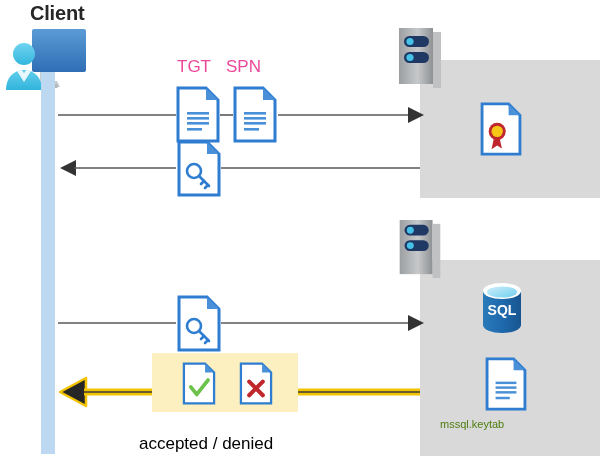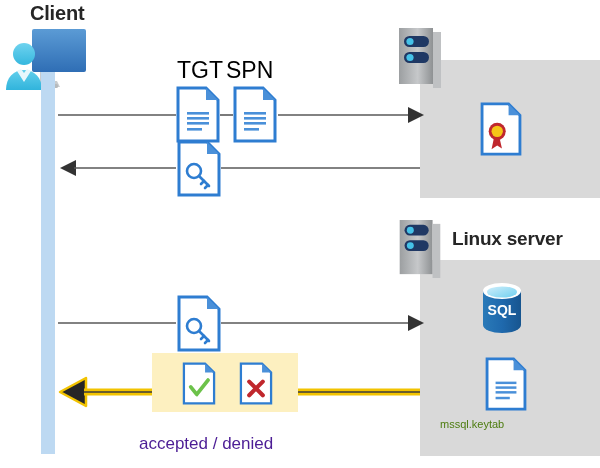--- a/index.html
+++ b/index.html
@@ -16,24 +16,24 @@
   
   .title{font-weight:bold;color:#262626;letter-spacing:-0.2px;}
   #client-title{left:30px;top:2px;font-size:20px;}
   #dc-title{left:455px;top:3px;font-size:19px;line-height:25px;width:140px;}
   #linux-title{left:452px;top:226px;font-size:19px;line-height:25px;width:148px;}
 
   
   #lifeline{left:41px;top:72px;width:14px;height:382px;background:#bdd9f2;}
 
   
-  .lbl{color:#000000;font-size:23px;}
+  .lbl{color:#ec4899;font-size:17px;}
   #tgt-label{left:177px;top:57px;}
   #spn-label{left:226px;top:57px;}
-  #accepted-denied{left:139px;top:434px;font-size:17px;color:#4c1d95;white-space:nowrap;}
+  #accepted-denied{left:139px;top:434px;font-size:17px;color:#000000;white-space:nowrap;}
   #keytab-label{left:440px;top:418px;font-size:11px;color:#4d7c0f;white-space:nowrap;}
 
   
   #wires{left:0;top:0;width:600px;height:468px;pointer-events:none;}
 
   
   #highlight{left:152px;top:353px;width:146px;height:59px;background:#fdf0c0;}
 
   
   .icon{position:absolute;}
@@ -200,21 +200,20 @@
       </linearGradient>
     </defs>
     <rect x="0" y="0" width="34" height="56" fill="url(#rackGradB)"></rect>
     <rect x="34" y="4" width="8" height="56" fill="#bfc1c3"></rect>
     <rect x="5" y="5" width="25" height="11" rx="5.5" fill="#1f3864"></rect>
     <circle cx="11" cy="10.5" r="3.6" fill="#45c2e8"></circle>
     <rect x="5" y="21" width="25" height="11" rx="5.5" fill="#1f3864"></rect>
     <circle cx="11" cy="26.5" r="3.6" fill="#45c2e8"></circle>
   </svg>
 
-  <div class="abs title" id="linux-title">Linux server</div>
 
   <svg class="icon" style="left:478px;top:280px;" width="48" height="56" viewBox="0 0 48 56">
     <defs>
       <linearGradient id="dbBody" x1="0" y1="0" x2="1" y2="0">
         <stop offset="0%" stop-color="#2a7ab8"></stop>
           <stop offset="50%" stop-color="#1f69ad"></stop>
         <stop offset="100%" stop-color="#17558f"></stop>
       </linearGradient>
       <linearGradient id="dbTop" x1="0" y1="0" x2="1" y2="1">
         <stop offset="0%" stop-color="#cfeefb"></stop>

